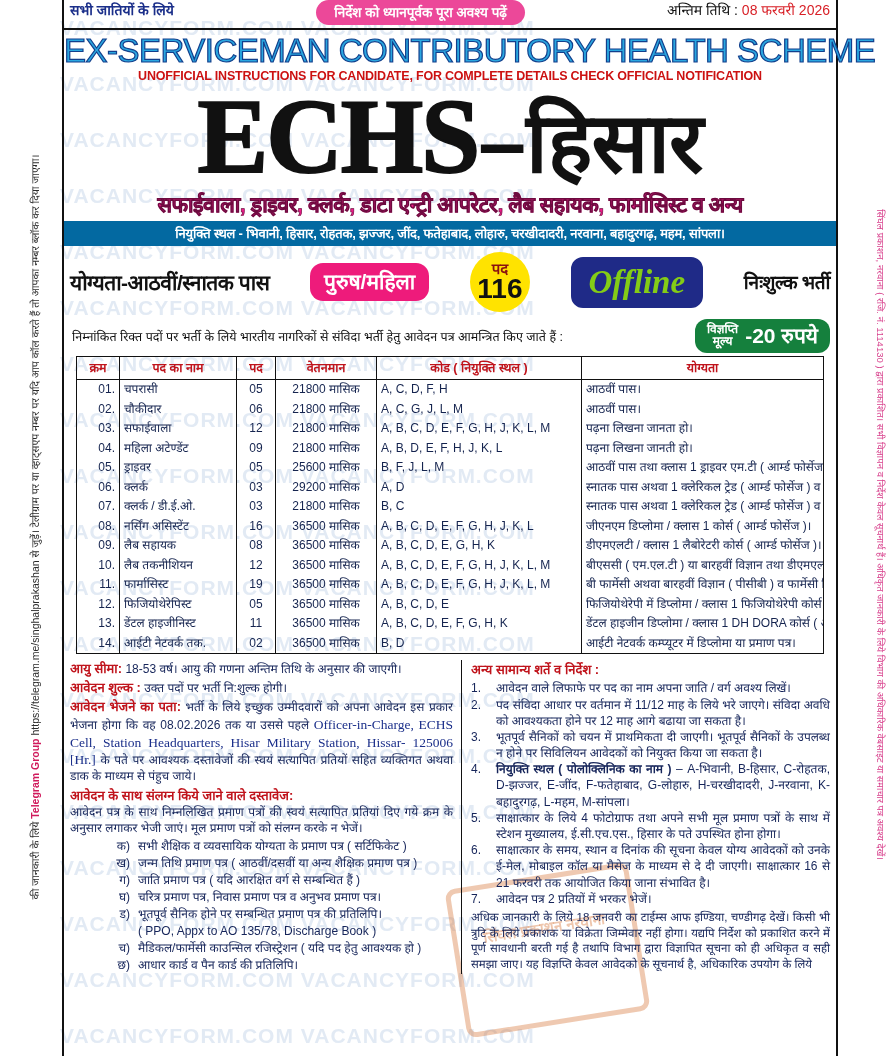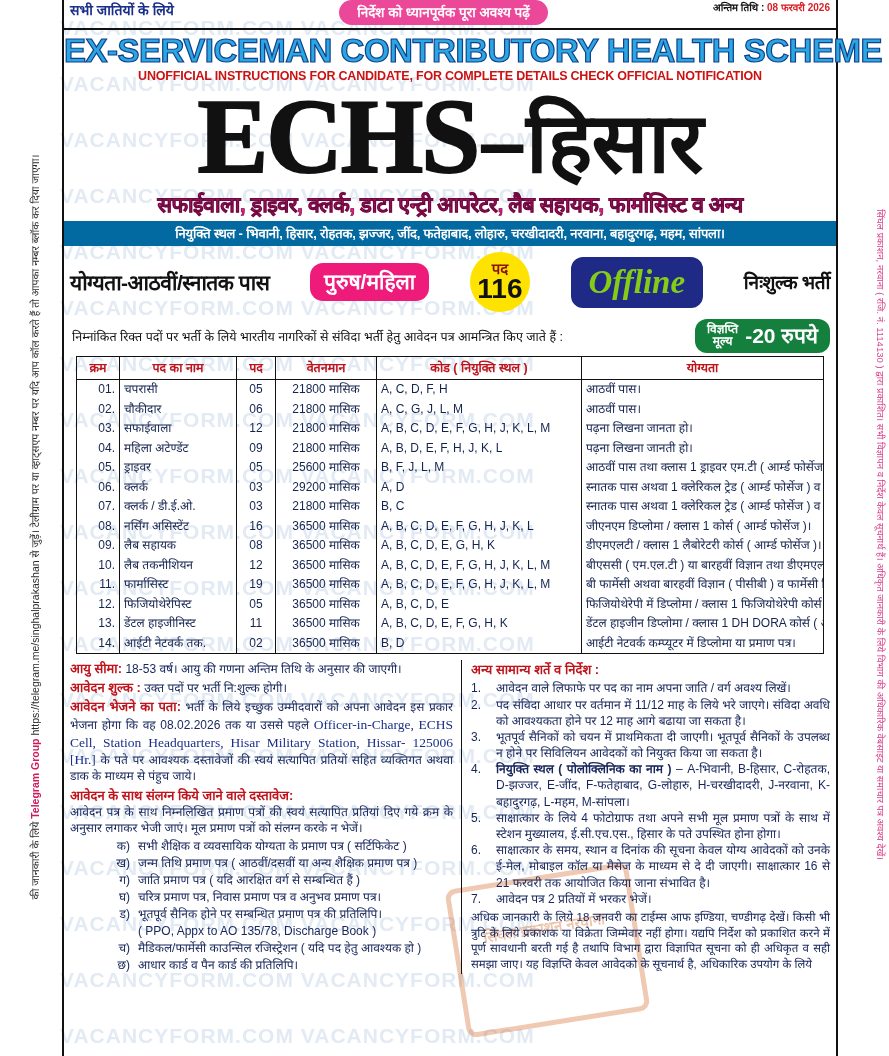--- a/index.html
+++ b/index.html
@@ -64,28 +64,28 @@
   #all-castes{
     font-family:"Liberation Sans",sans-serif;font-weight:bold;
     font-size:14px;color:#1b2f8a;flex:0 0 auto;
   }
   #read-pill{
     flex:0 0 auto;margin:0 auto;background:#ec4899;color:#fff;
     border-radius:14px;padding:3px 18px 4px;
     font-family:"Liberation Sans",sans-serif;font-weight:bold;font-size:13.5px;
   }
   #lastdate{
-    flex:0 0 auto;font-family:"Liberation Sans",sans-serif;font-weight:bold;
-    font-size:10px;color:#111;
+    flex:0 0 auto;font-family:"Liberation Sans",sans-serif;font-weight:normal;
+    font-size:14px;color:#111;
   }
   #lastdate .dt{color:#d81f26;}
   
   #eng-title{
     text-align:center;font-family:"Liberation Sans",sans-serif;
-    font-weight:bold;font-size:33px;letter-spacing:-0.5px;
+    font-weight:normal;font-size:33px;letter-spacing:-0.5px;
     color:#2aa7e0;-webkit-text-stroke:1.2px #123f8c;
     padding-top:4px;line-height:1.05;white-space:nowrap;
   }
   #eng-sub{
     text-align:center;font-family:"Liberation Sans",sans-serif;
     font-weight:bold;font-size:12.5px;color:#cc1111;
     letter-spacing:-0.2px;padding-bottom:2px;white-space:nowrap;
   }
   
   #bigline{

